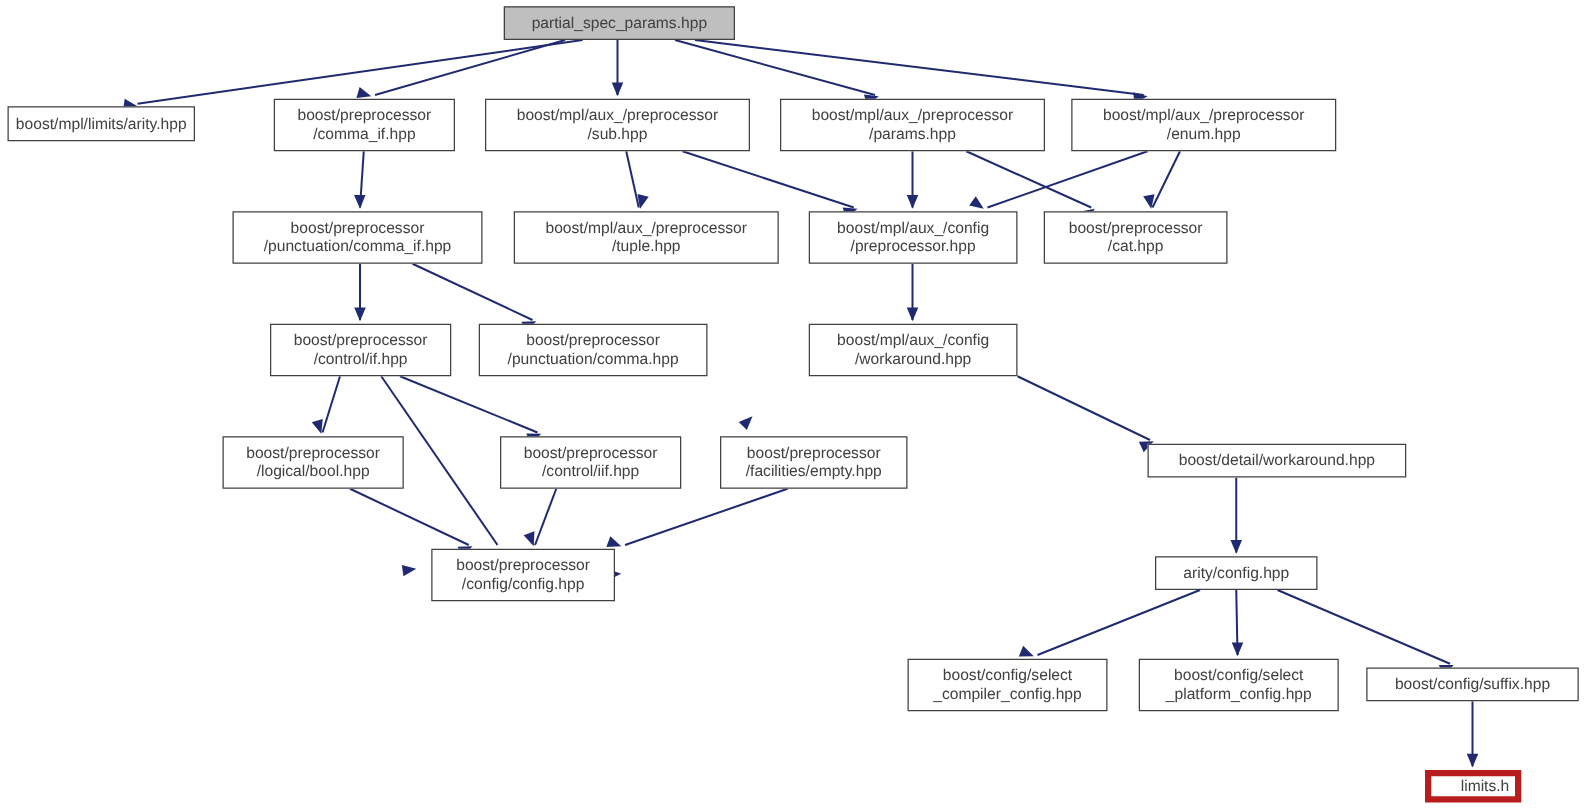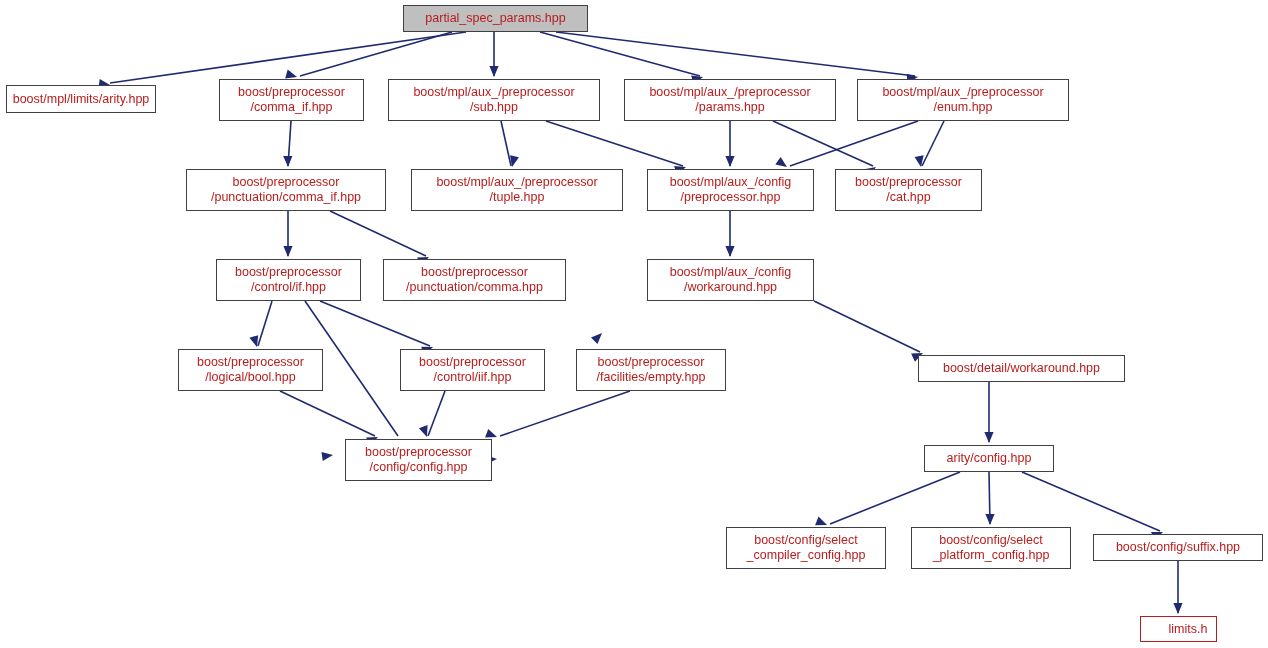--- a/index.html
+++ b/index.html
@@ -9,36 +9,36 @@
     background:#ffffff;
     font-family:"Liberation Sans","DejaVu Sans",sans-serif;
     overflow:hidden;
   }
   #edges{position:absolute;left:0;top:0;width:1268px;height:648px;}
   .node{
     position:absolute;
     box-sizing:border-box;
     background:#ffffff;
     border:1px solid #404040;
-    color:#b91c1c;
+    color:#404040;
     font-size:12.5px;
     line-height:15px;
     text-align:center;
     display:flex;
     align-items:center;
     justify-content:center;
     white-space:pre;
     letter-spacing:0px;
   }
   .node.root{
     background:#bfbfbf;
     border:1px solid #404040;
   }
   .node.sys{
-    border:1px solid #b91c1c;
+    border:5px solid #b91c1c;
     padding-left:19px;
   }
   .node-label{display:block;}
 </style>
 </head>
 <body>
 
 <div id="stage">
   <svg id="edges" xmlns="http://www.w3.org/2000/svg">
       <path d="M 466,32 L 110,83" fill="none" stroke="#1f2a70" stroke-width="1.6"></path>

